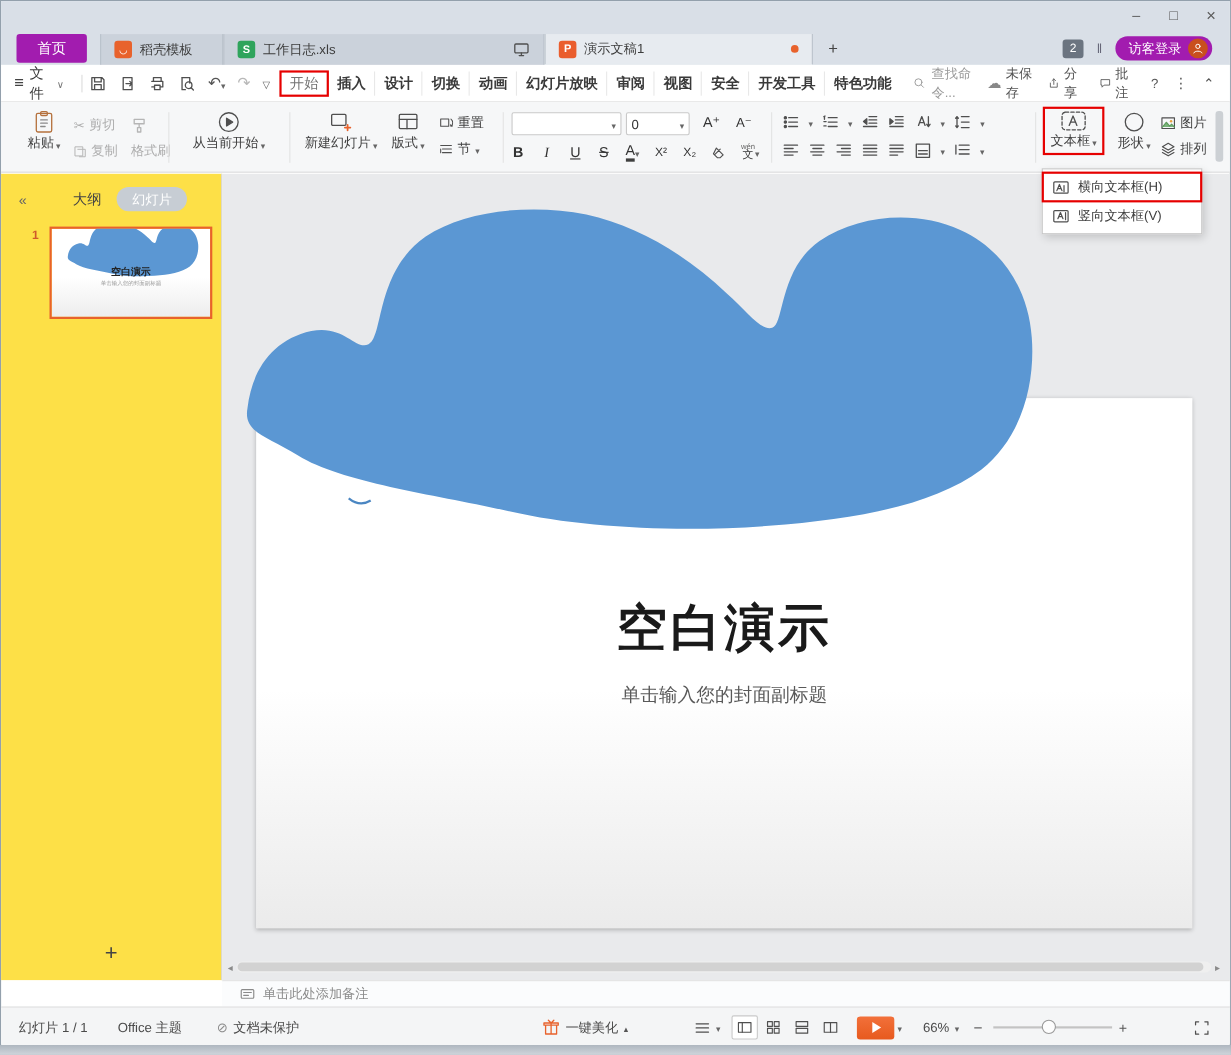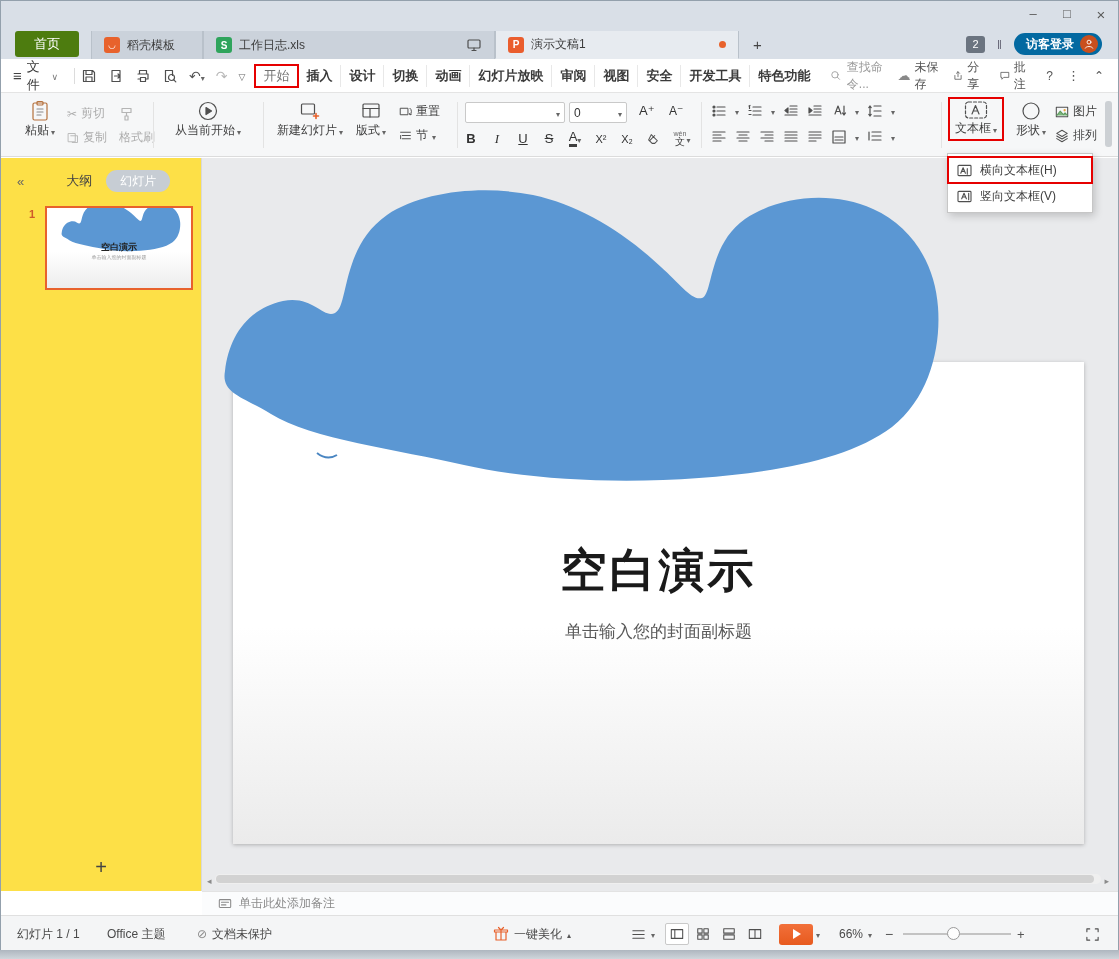--- a/index.html
+++ b/index.html
@@ -8,42 +8,42 @@
   .app{position:absolute;left:0;top:0;width:1119px;height:950px;background:#fff;border:1px solid #93a0ac;overflow:visible;}
   .shadow-strip{position:absolute;left:0;top:950px;width:1119px;height:9px;background:linear-gradient(#aeb6bf,#cfd5db);}
   .abs{position:absolute;}
 
   
   .header{position:relative;height:58px;background:#d9dfe7;}
   .win-controls{position:absolute;top:5px;right:10px;display:flex;gap:20px;color:#5a5a5a;font-size:13px;}
   .wc{cursor:default;width:14px;text-align:center;}
   .gi-min::before{content:"–";} .gi-max::before{content:"□";} .gi-close::before{content:"×";font-size:15px;}
   .tabs-row{position:absolute;left:0;bottom:0;right:0;height:29px;display:flex;align-items:flex-end;}
-  .home-btn{width:64px;height:26px;margin:0 12px 2px 14px;background:#4d7c0f;color:#fff;border-radius:3px;
+  .home-btn{width:64px;height:26px;margin:0 12px 2px 14px;background:#a21caf;color:#fff;border-radius:3px;
     font-size:13px;display:flex;align-items:center;justify-content:center;}
   .tab{height:28px;display:flex;align-items:center;gap:7px;padding:0 12px;font-size:12px;color:#3c3c3c;
     background:#cbd2db;border-right:1px solid #b9c1ca;border-left:1px solid #b9c1ca;}
   .tab.w1{width:112px;} .tab.w2{width:292px;} .tab.w3{width:244px;}
   .tab.active{background:#e7ebf0;border-bottom:1px solid #e7ebf0;}
   .ticon{width:16px;height:16px;border-radius:3px;color:#fff;font-size:10px;font-weight:bold;
     display:flex;align-items:center;justify-content:center;flex:none;}
   .ticon-docer{background:#e8622c;} .ticon-docer::before{content:"◡";font-size:9px;}
   .ticon-sheet{background:#2fa45c;} .ticon-sheet::before{content:"S";}
   .ticon-ppt{background:#ea5d2d;} .ticon-ppt::before{content:"P";}
   .tab .grow{flex:1;}
   .screen-ic{color:#8b949e;display:flex;}
   .mod-dot{width:7px;height:7px;border-radius:50%;background:#e8622c;}
   .newtab{margin:0 0 6px 14px;color:#444;font-size:15px;}
   .gi-plus::before{content:"+";}
   .tr-right{margin-left:auto;display:flex;align-items:center;gap:12px;padding-right:16px;margin-bottom:4px;}
   .count-badge{min-width:19px;height:17px;background:#6b7480;color:#fff;border-radius:3px;font-size:11px;
     display:flex;align-items:center;justify-content:center;padding:0 3px;}
   .gi-bars::before{content:"‖";color:#667;font-size:12px;}
-  .login{height:22px;background:#0369a1;border-radius:11px;color:#fff;font-size:12px;
-    display:flex;align-items:center;padding:0 4px 0 12px;gap:6px;font-weight:bold;}
+  .login{height:22px;background:#a21caf;border-radius:11px;color:#fff;font-size:12px;
+    display:flex;align-items:center;padding:0 4px 0 12px;gap:6px;}
   .avatar{width:18px;height:18px;border-radius:50%;background:#c94f1e;display:flex;align-items:center;justify-content:center;}
 
   
   .menubar{height:34px;background:#fff;border-bottom:1px solid #e4e4e4;display:flex;align-items:center;font-size:13px;color:#3a3a3a;position:relative;}
   .file-menu{display:flex;align-items:center;gap:5px;padding:0 10px 0 12px;}
   .gi-hamburger::before{content:"≡";font-size:15px;color:#444;}
   .chev::before{content:"∨";font-size:9px;color:#777;}
   .caret::before{content:"▾";font-size:8px;color:#666;}
   .caret-up::before{content:"▴";font-size:8px;color:#555;}
   .mb-sep{width:1px;height:16px;background:#dcdcdc;margin:0 6px;}

